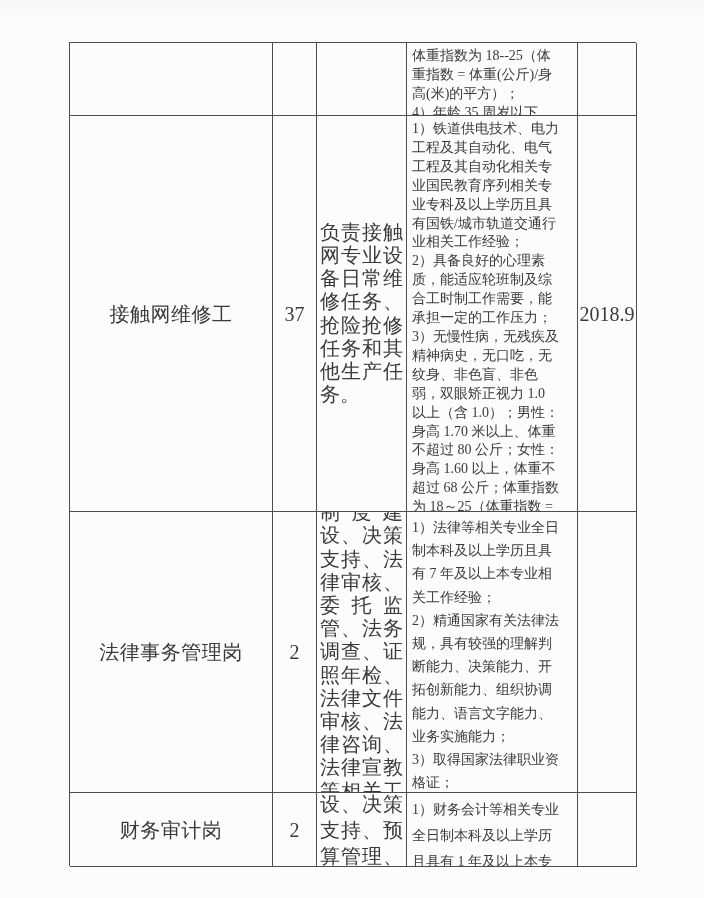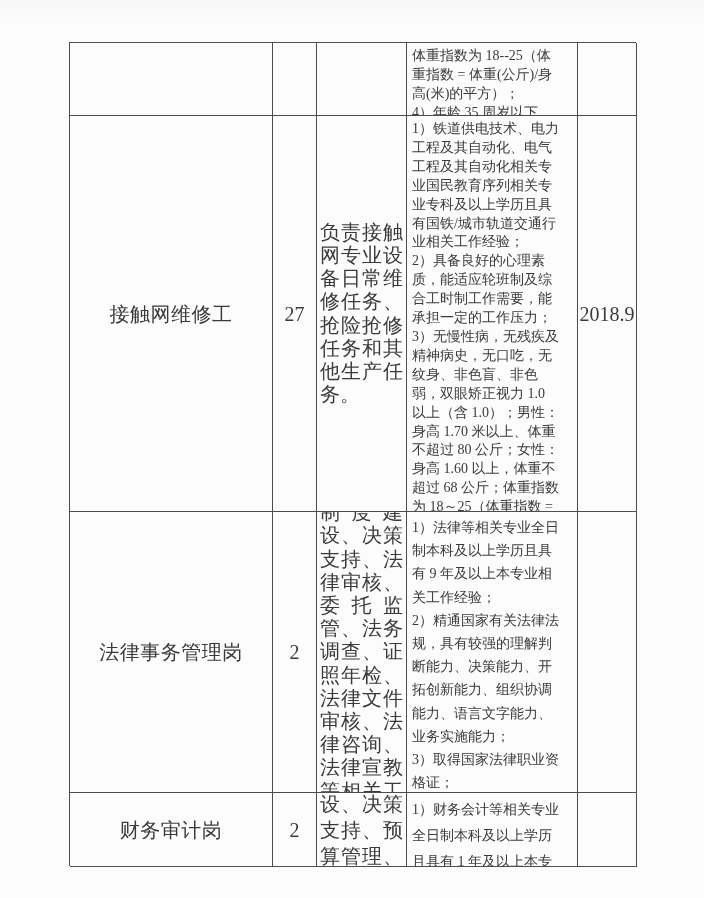--- a/index.html
+++ b/index.html
@@ -77,21 +77,21 @@
     <div class="cell c-req lh-tight">
       <p>体重指数为 18--25（体重指数 = 体重(公斤)/身高(米)的平方）；</p>
       <p>4）年龄 35 周岁以下。</p>
     </div>
     <div class="cell c-center"></div>
 
     <div class="cell c-center">
       <span class="pos-name">接触网维修工</span>
     </div>
     <div class="cell c-center">
-      <span>27</span>
+      <span>37</span>
     </div>
     <div class="cell c-duties lh-normal">
       <p>负责接触网专业设备日常维修任务、抢险抢修任务和其他生产任务。</p>
     </div>
     <div class="cell c-req lh-tight">
       <p>1）铁道供电技术、电力工程及其自动化、电气工程及其自动化相关专业国民教育序列相关专业专科及以上学历且具有国铁/城市轨道交通行业相关工作经验；</p>
       <p>2）具备良好的心理素质，能适应轮班制及综合工时制工作需要，能承担一定的工作压力；</p>
       <p>3）无慢性病，无残疾及精神病史，无口吃，无纹身、非色盲、非色弱，双眼矫正视力 1.0 以上（含 1.0）；男性：身高 1.70 米以上、体重不超过 80 公斤；女性：身高 1.60 以上，体重不超过 68 公斤；体重指数为 18～25（体重指数 = 体重(公斤)/身高(米)的平方）；</p>
 
     </div>
@@ -102,21 +102,21 @@
     <div class="cell c-center">
       <span class="pos-name">法律事务管理岗</span>
     </div>
     <div class="cell c-center">
       <span>2</span>
     </div>
     <div class="cell c-duties lh-normal">
       <p>负责开展制度建设、决策支持、法律审核、委托监管、法务调查、证照年检、法律文件审核、法律咨询、法律宣教等相关工作。</p>
     </div>
     <div class="cell c-req lh-normal">
-      <p>1）法律等相关专业全日制本科及以上学历且具有 9 年及以上本专业相关工作经验；</p>
+      <p>1）法律等相关专业全日制本科及以上学历且具有 7 年及以上本专业相关工作经验；</p>
       <p>2）精通国家有关法律法规，具有较强的理解判断能力、决策能力、开拓创新能力、组织协调能力、语言文字能力、业务实施能力；</p>
       <p>3）取得国家法律职业资格证；</p>
 
     </div>
     <div class="cell c-center"></div>
 
     <div class="cell c-center">
       <span class="pos-name">财务审计岗</span>
     </div>
     <div class="cell c-center">

